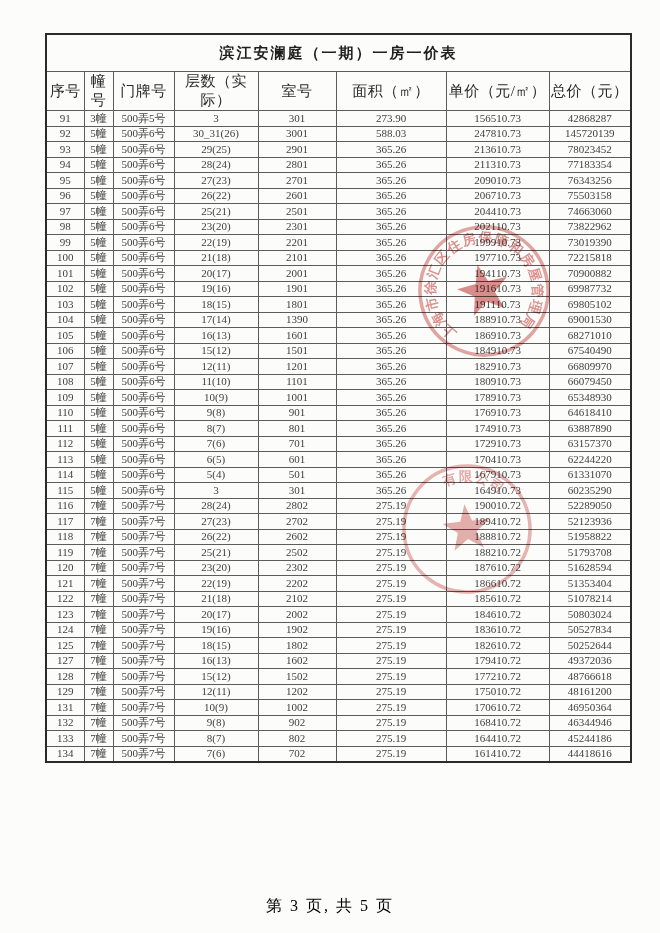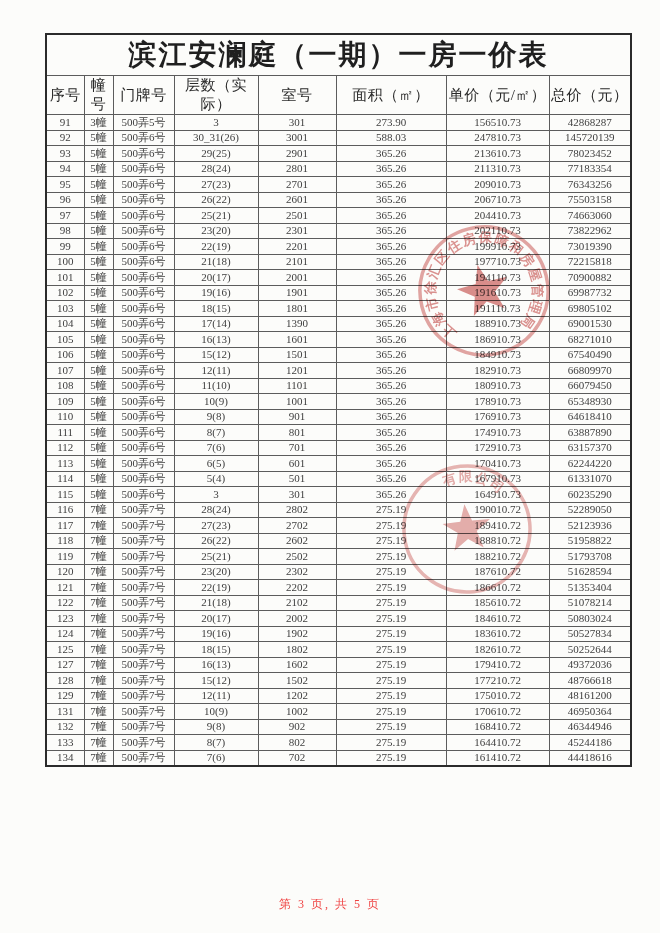--- a/index.html
+++ b/index.html
@@ -15,35 +15,35 @@
   table.price{
     position:absolute;left:45px;top:33px;width:585px;
     border-collapse:collapse;table-layout:fixed;
     background:transparent;
   }
   table.price,table.price th,table.price td{
     border:1px solid #5c5c5c;
   }
   table.price{border:2.5px solid #2b2b2b;}
   th.title-cell{
-    height:34px;font-size:28px;font-weight:bold;letter-spacing:2px;
+    height:34px;font-size:15px;font-weight:bold;letter-spacing:2px;
     color:#1f1f1f;border-bottom:2px solid #2b2b2b;
   }
   thead th.col-h{
     height:33px;font-size:15px;font-weight:normal;color:#2a2a2a;
     padding:0;letter-spacing:.5px;
   }
   tbody td{
     height:14.5px;padding:0;text-align:center;vertical-align:middle;
     font-size:11px;line-height:1;color:#404040;
     white-space:nowrap;overflow:hidden;
   }
   .footer{
     position:absolute;left:0;top:896px;width:100%;
-    text-align:center;font-size:12px;color:#ef4444;letter-spacing:2px;
+    text-align:center;font-size:16px;color:#000000;letter-spacing:2px;
   }
   .stamp{
     position:absolute;width:140px;height:140px;
     mix-blend-mode:multiply;opacity:.78;pointer-events:none;
   }
   .stamp-1{left:414px;top:221px;transform:rotate(-14deg);}
   .stamp-2{left:397px;top:459px;transform:rotate(-6deg);opacity:.7;}
 </style>
 </head>
 <body>

